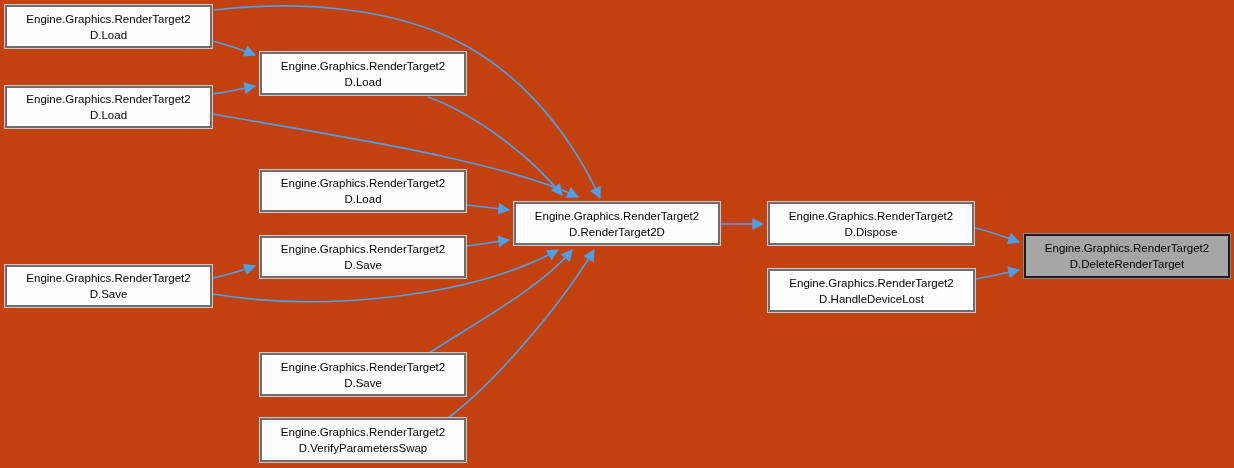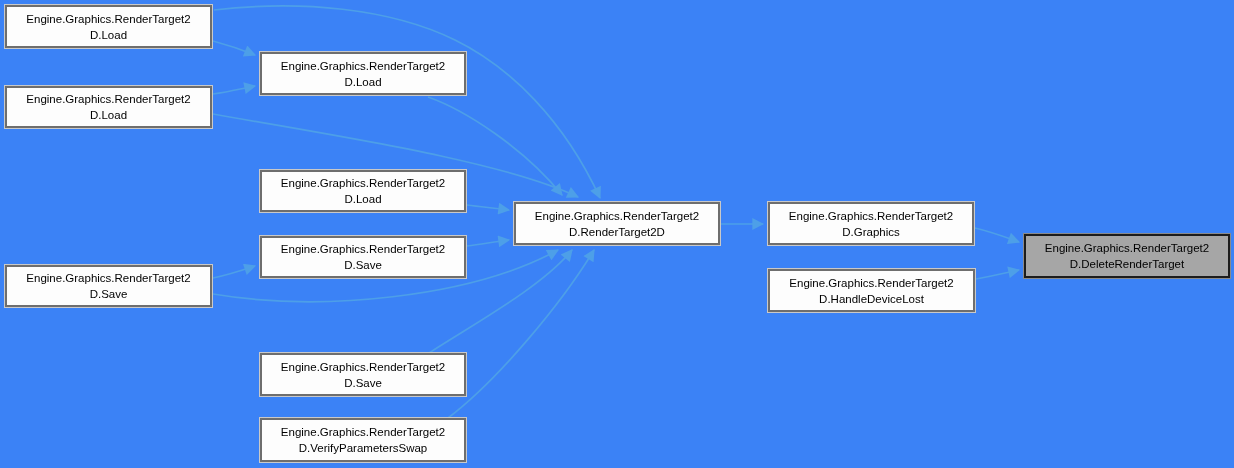--- a/index.html
+++ b/index.html
@@ -4,21 +4,21 @@
 <style>
   html,body{margin:0;padding:0;}
   body{
     background:#000;
     font-family:"Liberation Sans","DejaVu Sans",sans-serif;
   }
   #canvas{
     position:relative;
     width:1234px;
     height:468px;
-    background:#3b82f6;
+    background:#c2410c;
     overflow:hidden;
   }
   #edges{
     position:absolute;
     left:0;top:0;
     width:1234px;height:468px;
   }
   .node{
     position:absolute;
     box-sizing:border-box;
@@ -103,21 +103,21 @@
       <div class="node" style="left: 260px; top: 418px; width: 206px; height: 44px;">
         <span>Engine.Graphics.RenderTarget2</span>
         <span>D.VerifyParametersSwap</span>
       </div>
       <div class="node" style="left: 514px; top: 202px; width: 206px; height: 43px;">
         <span>Engine.Graphics.RenderTarget2</span>
         <span>D.RenderTarget2D</span>
       </div>
       <div class="node" style="left: 768px; top: 202px; width: 206px; height: 43px;">
         <span>Engine.Graphics.RenderTarget2</span>
-        <span>D.Graphics</span>
+        <span>D.Dispose</span>
       </div>
       <div class="node" style="left: 768px; top: 269px; width: 207px; height: 43px;">
         <span>Engine.Graphics.RenderTarget2</span>
         <span>D.HandleDeviceLost</span>
       </div>
       <div class="node highlighted" style="left: 1024px; top: 234px; width: 206px; height: 44px;">
         <span>Engine.Graphics.RenderTarget2</span>
         <span>D.DeleteRenderTarget</span>
       </div>
     </div>

